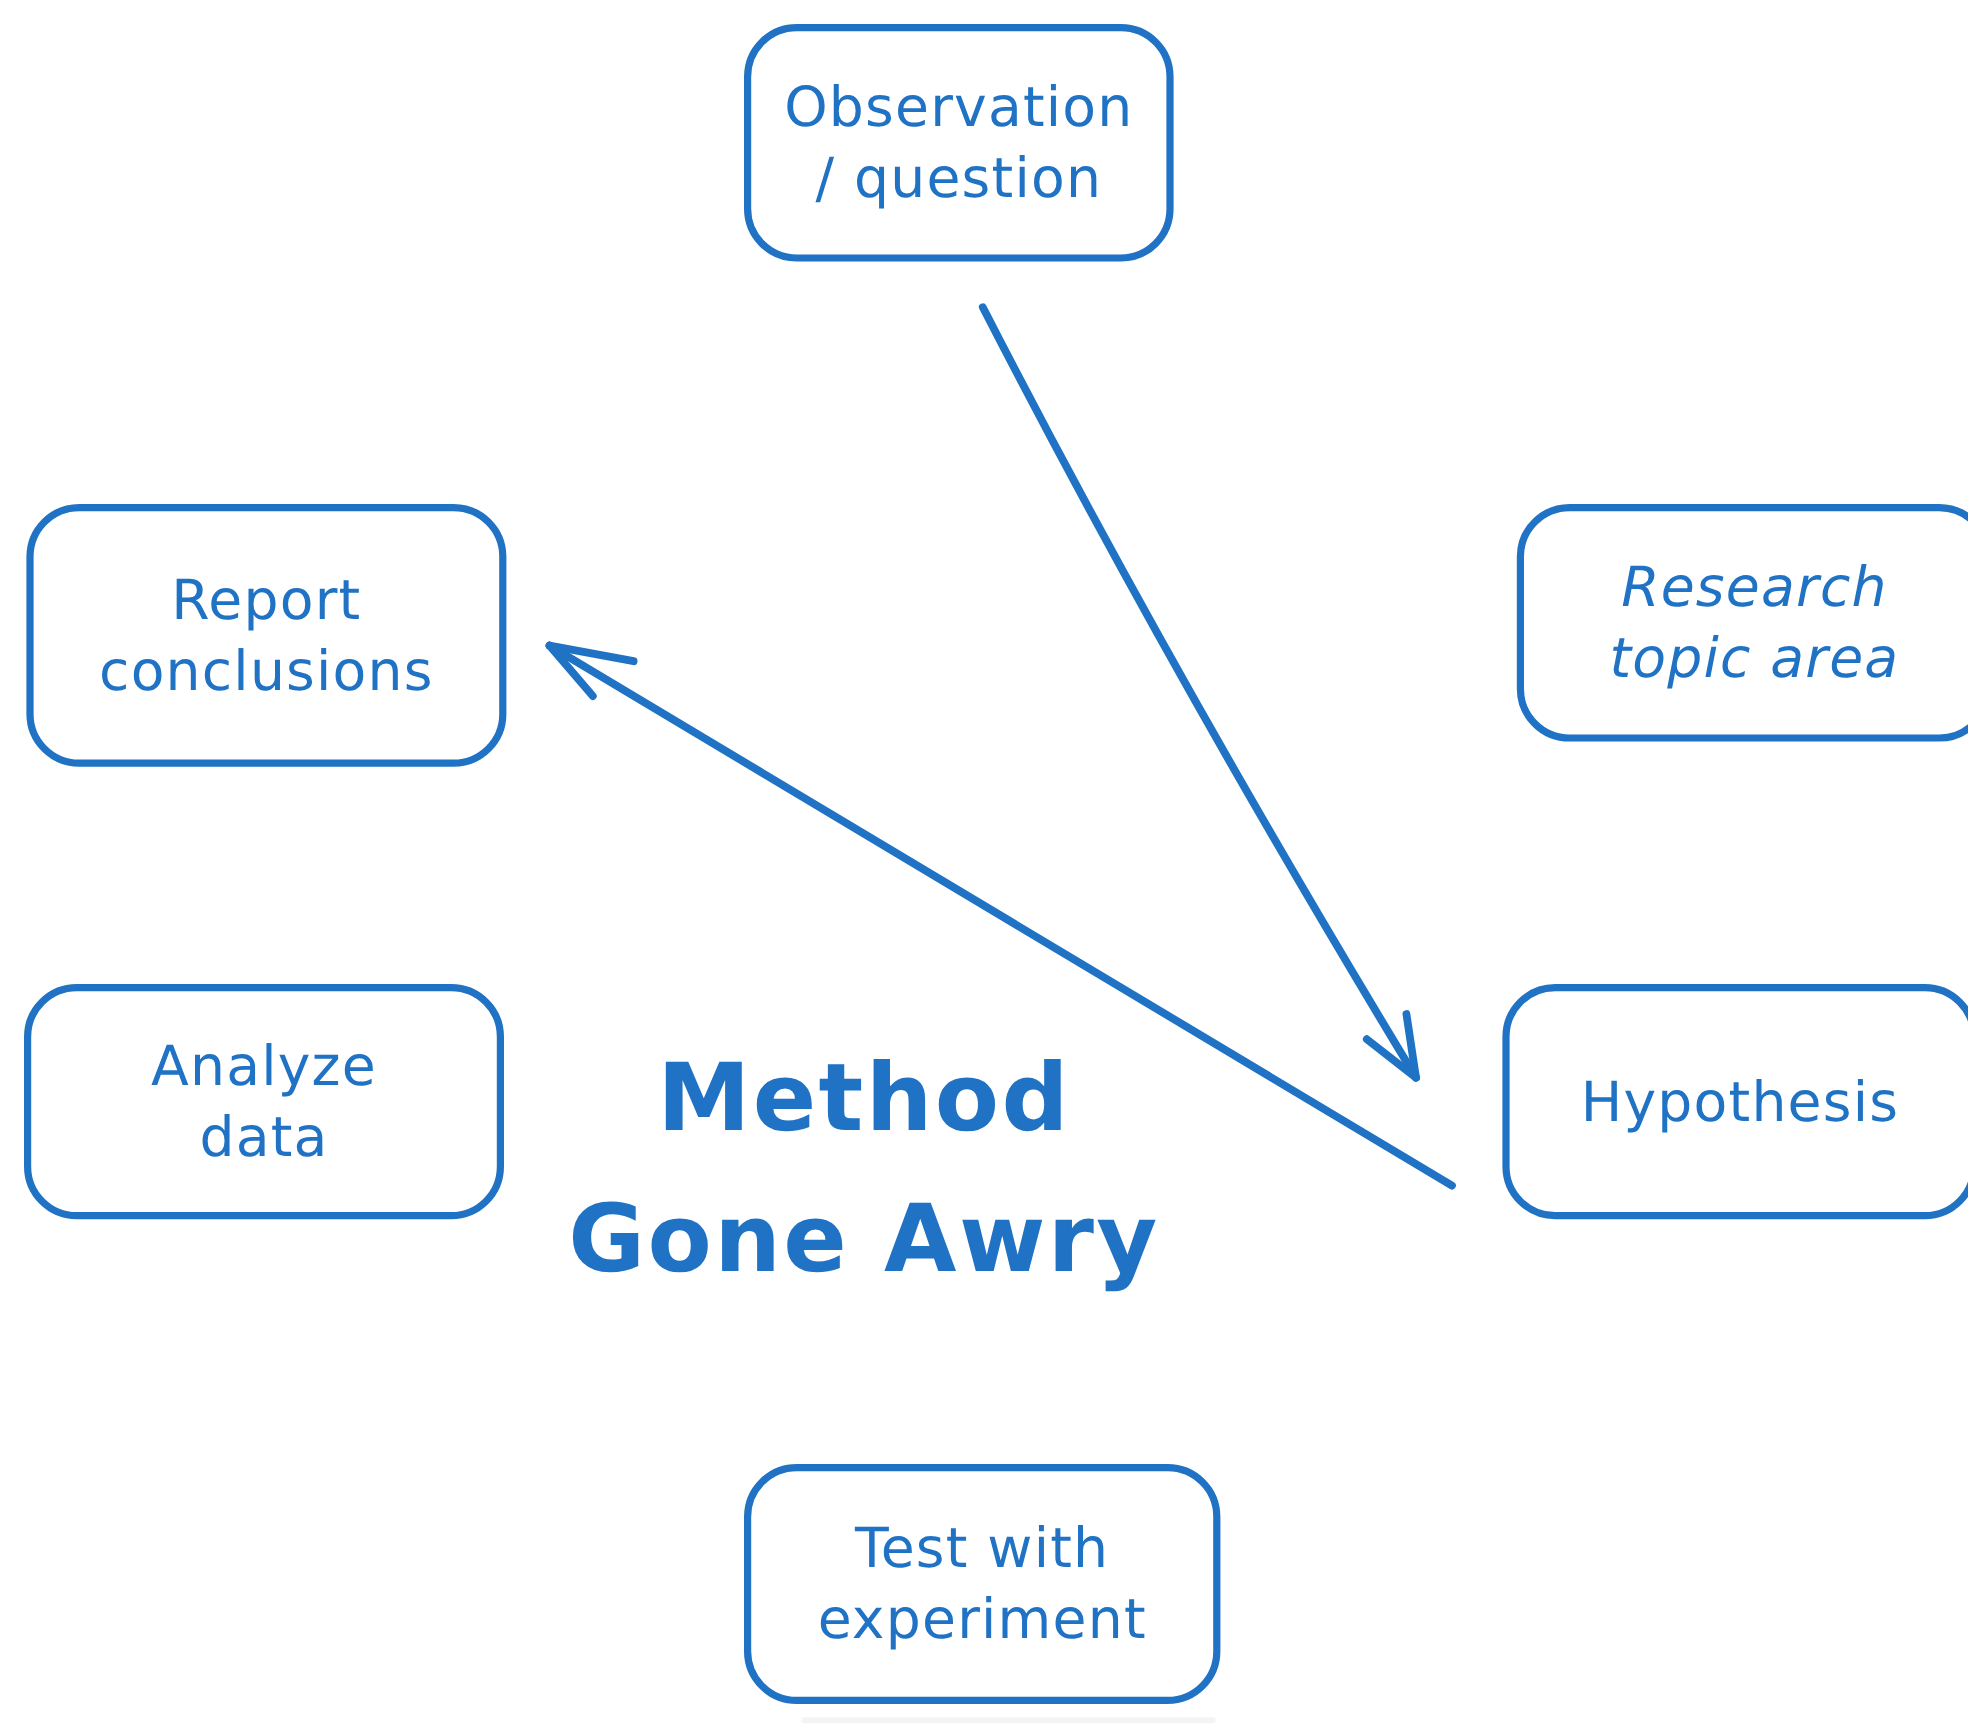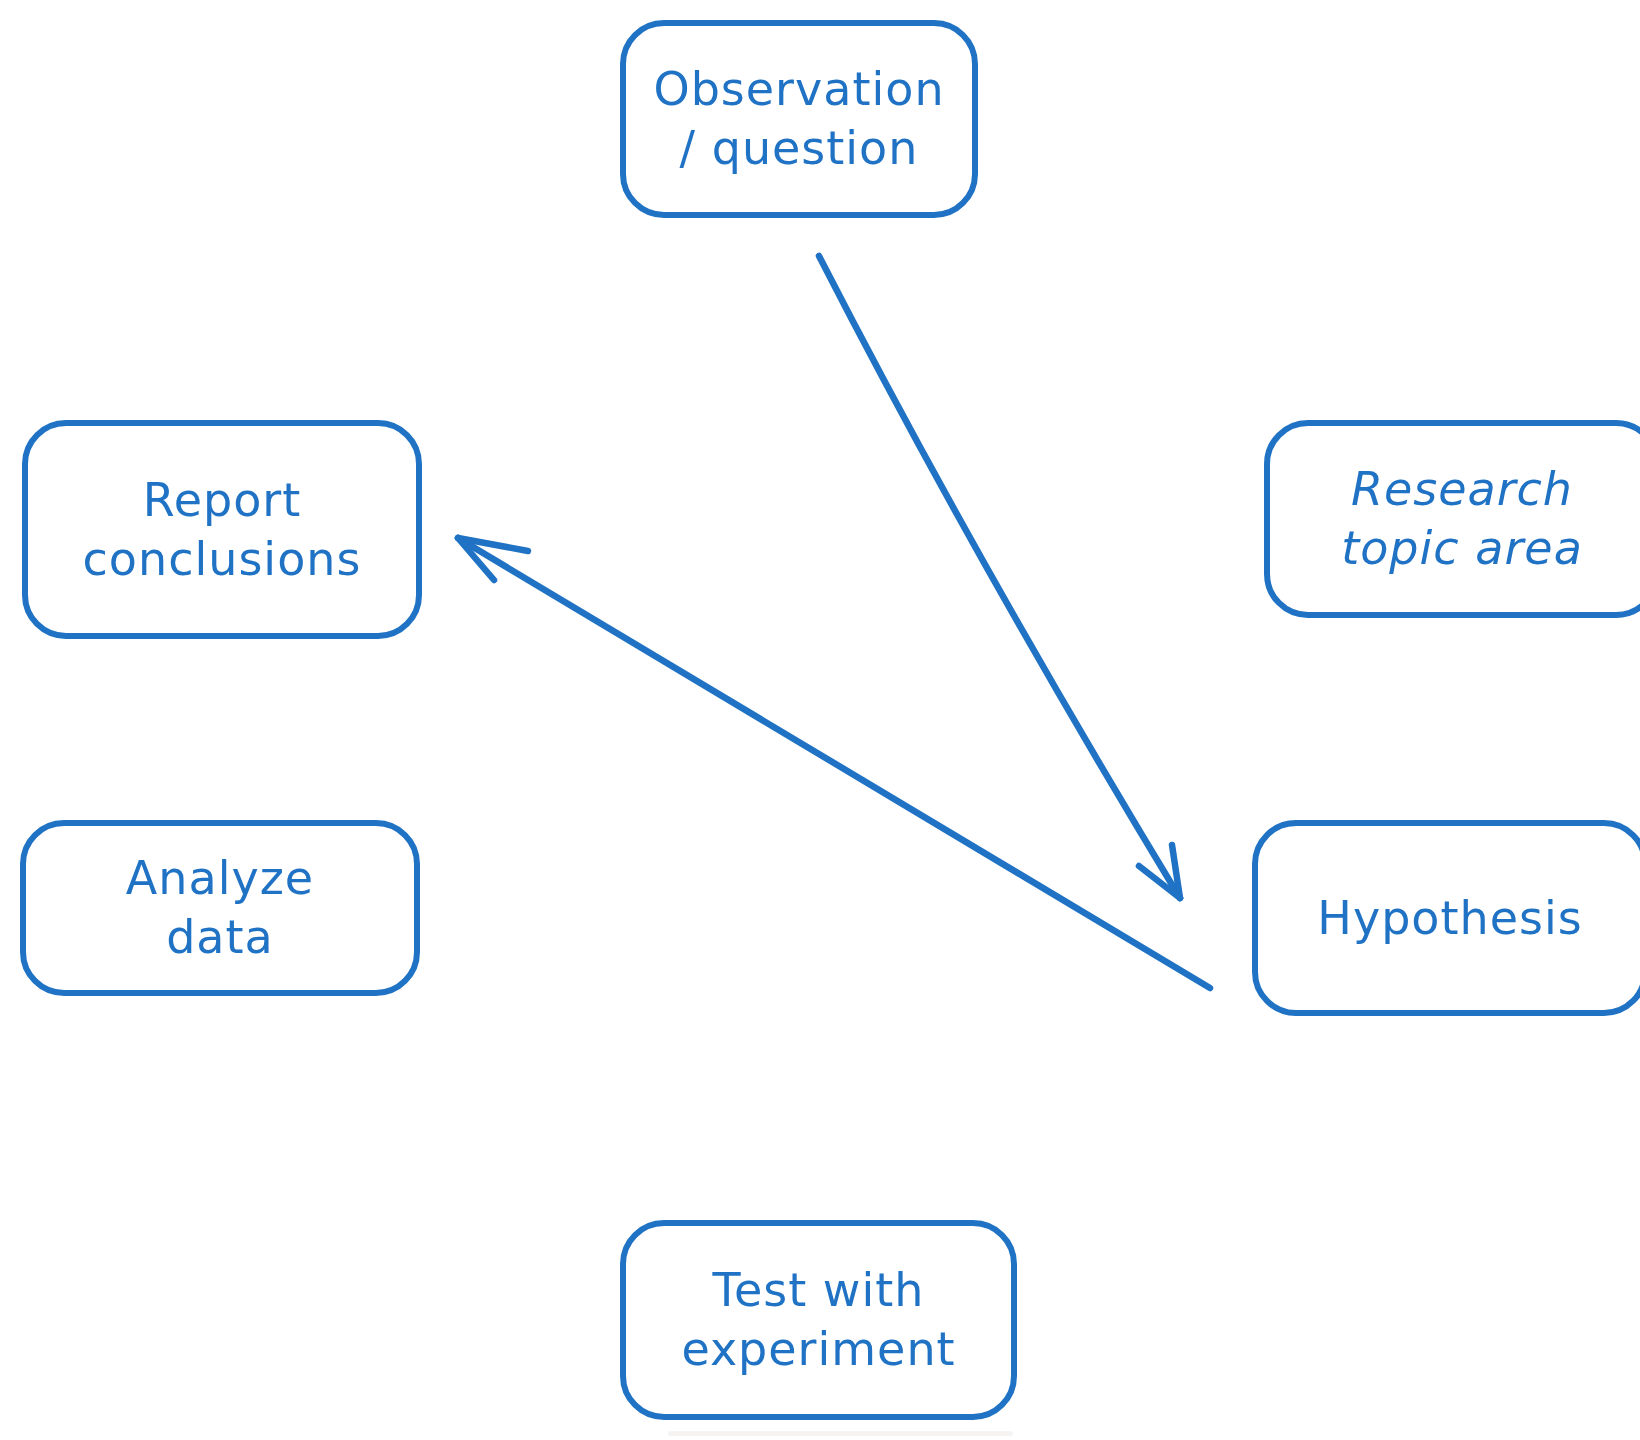--- a/index.html
+++ b/index.html
@@ -30,21 +30,21 @@
     font-weight: 500;
     letter-spacing: 1px;
     line-height: 1.28;
     text-align: center;
     white-space: pre-line;
   }
   
   #node-observation { left: 620px;  top: 20px;   width: 358px; height: 198px; }
   #node-research    { left: 1264px; top: 420px;  width: 396px; height: 198px; font-style: italic; }
   #node-report      { left: 22px;   top: 420px;  width: 400px; height: 219px; }
-  #node-analyze     { left: 20px;   top: 820px;  width: 400px; height: 176px; }
+  #node-analyze     { left: 20px;   top: 820px;  width: 400px; height: 196px; }
   #node-hypothesis  { left: 1252px; top: 820px;  width: 396px; height: 196px; }
   #node-test        { left: 620px;  top: 1220px; width: 397px; height: 200px; }
 
   .diagram-title {
     position: absolute;
     left: 380px;
     top: 858px;
     width: 680px;
     color: var(--accent);
     font-size: 78px;
@@ -114,16 +114,18 @@
 
   <div class="node" id="node-hypothesis">
     <div class="label">Hypothesis</div>
   </div>
 
   <div class="node" id="node-test">
     <div class="label">Test with
 experiment</div>
   </div>
 
+  <div class="diagram-title">Method
+Gone Awry</div>
 
   <div class="faint-remnant"></div>
 
 </div>
 
 </body></html>

